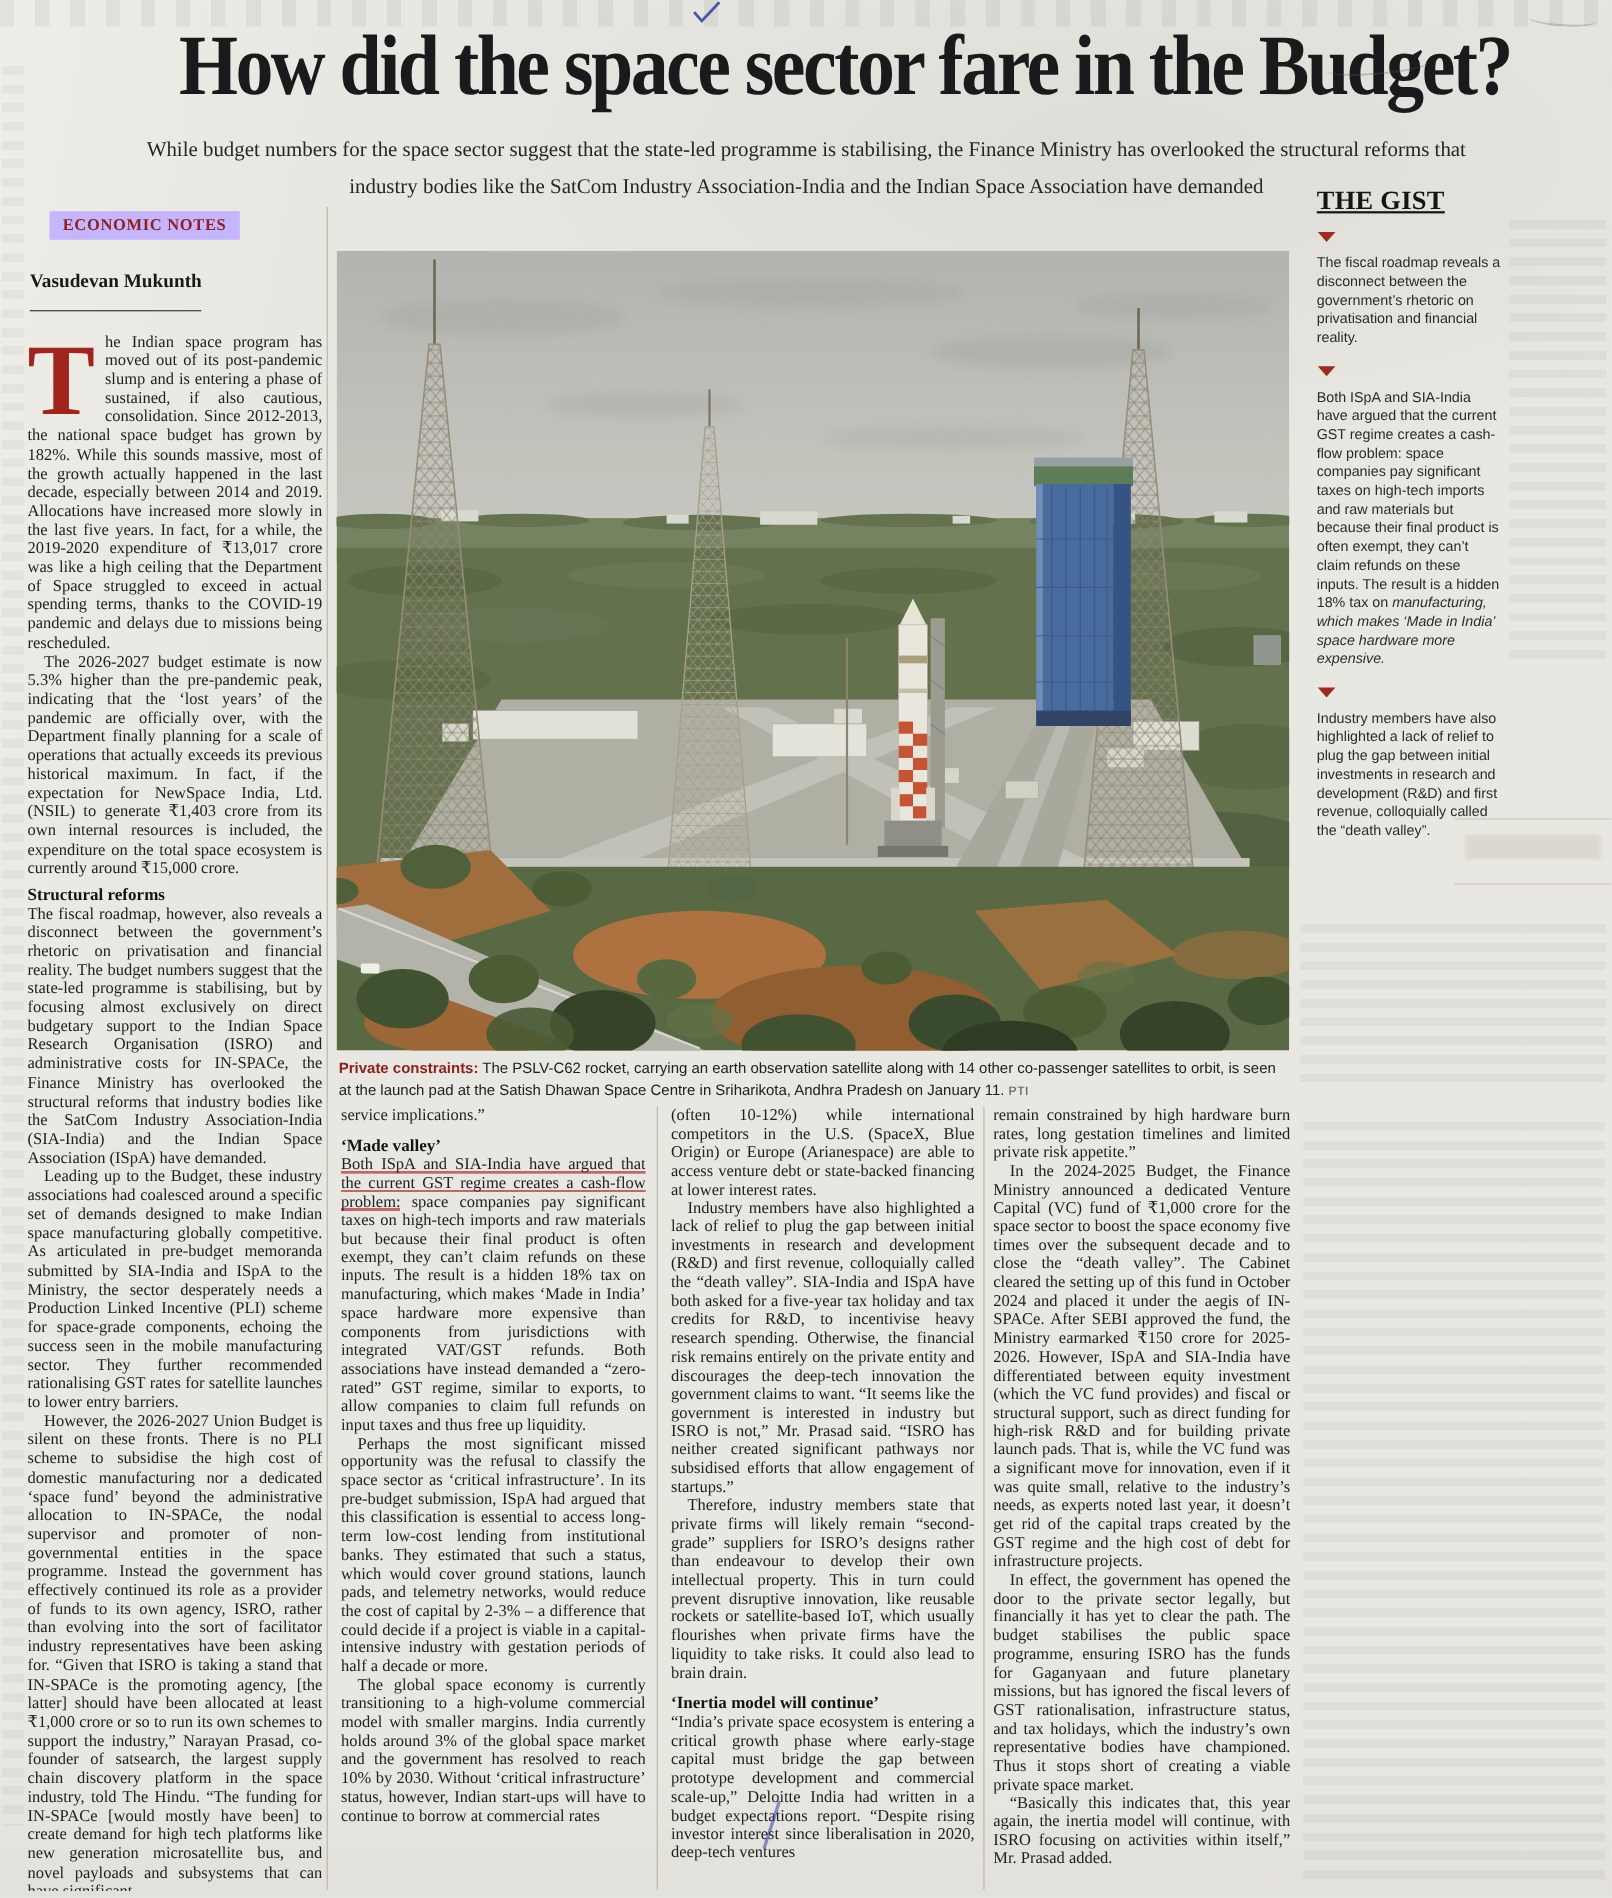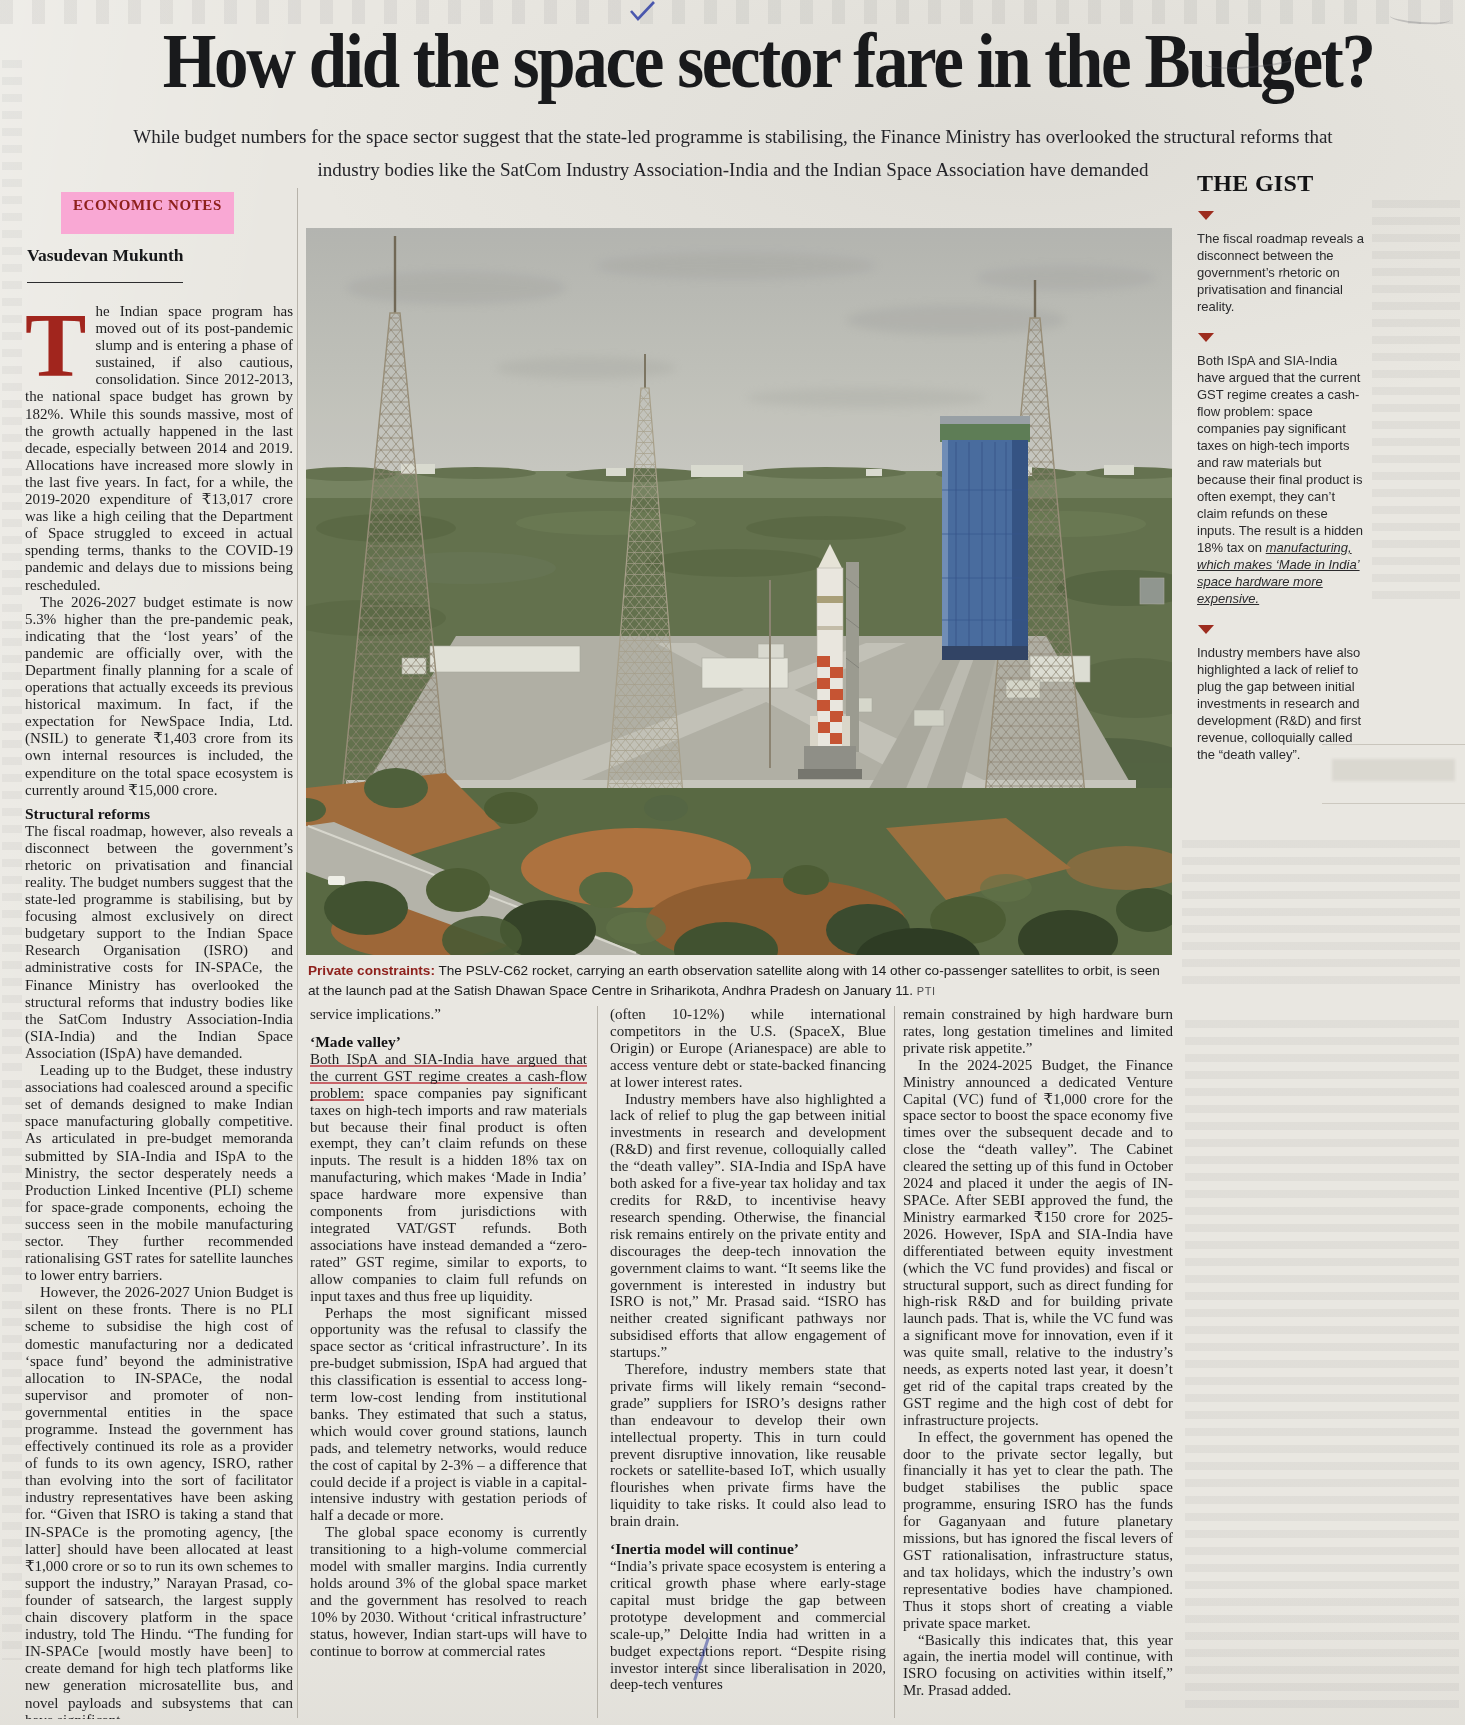--- a/index.html
+++ b/index.html
@@ -14,22 +14,22 @@
   .abs{position:absolute;}
   
   #headline{top:16px;left:0;width:1465px;text-align:center;padding-left:36px;}
   #headline span{display:inline-block;white-space:nowrap;font-weight:700;font-size:75px;
        letter-spacing:-2.5px;color:#191a1c;transform:scale(.92,1.04);transform-origin:center top;}
   #subhead{top:120px;left:118px;width:1230px;text-align:center;font-size:19px;line-height:33px;
        color:#25252a;}
   #subhead span{text-decoration-thickness:1px;
        text-decoration-color:#4c4c4c;text-underline-offset:6px;}
   
-  #kicker{top:192px;left:45px;background:#f9a8d4;color:#8e211c;font-weight:700;
-       font-size:15px;letter-spacing:.6px;padding:5px 12px 20px;margin-left:16px;}
+  #kicker{top:192px;left:45px;background:#c4b5fd;color:#8e211c;font-weight:700;
+       font-size:15px;letter-spacing:.6px;padding:5px 12px 4px;}
   #byline{top:245px;left:27px;font-weight:700;font-size:17.5px;color:#17181a;
        border-bottom:1.5px solid #2c2c2e;padding-bottom:16px;}
   
   .bodycol{font-size:15px;line-height:16.9px;text-align:justify;overflow:hidden;}
   .bodycol p{margin:0;}
   .bodycol p.indent{text-indent:15px;}
   .bodycol h3{margin:6px 0 0 0;font-size:15.5px;line-height:18px;color:#141416;}
   #col1{top:303px;left:25px;width:268px;height:1416px;line-height:17.1px;}
   #colA{top:1006px;left:310px;width:277px;height:712px;}
   #colB{top:1006px;left:610px;width:276px;height:712px;}
@@ -45,25 +45,25 @@
   #vr3{left:894px;top:1006px;height:712px;}
   
   #photo{top:228px;left:306px;width:866px;height:727px;}
   #caption{top:961px;left:308px;width:862px;font-family:"Liberation Sans","DejaVu Sans",sans-serif;
        font-size:13.6px;line-height:19.5px;color:#202022;text-align:left;}
   #caption .lead{font-weight:700;color:#8e211c;}
   #caption .credit{font-size:11px;letter-spacing:.5px;color:#4e4e50;}
   
   #gist{top:170px;left:1197px;width:167px;font-family:"Liberation Sans","DejaVu Sans",sans-serif;}
   #gist h2{margin:0 0 14px 0;font-family:"Liberation Serif","DejaVu Serif",serif;
-       font-size:24px;letter-spacing:.3px;color:#141416;}
+       font-size:24px;letter-spacing:.3px;color:#141416;text-decoration:underline;}
   .gist-item{font-size:13px;line-height:17px;color:#2b2b2d;margin-bottom:18px;}
   .gist-bullet{width:0;height:0;border-left:8px solid transparent;border-right:8px solid transparent;
        border-top:9px solid #9d2c1e;margin:0 0 10px 1px;}
-  .gist-item .it{font-style:italic;text-decoration:underline;}
+  .gist-item .it{font-style:italic;}
   
   .ghost{pointer-events:none;filter:blur(.7px);}
   .ghost.h{background:repeating-linear-gradient(180deg, rgba(70,70,78,.055) 0 8px, rgba(0,0,0,0) 8px 17px);}
   .ghost.v{background:repeating-linear-gradient(90deg, rgba(66,66,74,.07) 0 13px, rgba(0,0,0,0) 13px 32px);}
   #ghost-box{left:1322px;top:744px;width:143px;height:58px;border-top:1px solid #c9c5bc;
        border-bottom:1px solid #ccc8bf;}
   #ghost-box div{margin:14px 10px;height:22px;background:rgba(125,115,100,.13);filter:blur(1.5px);}
   .pencil{border-bottom:2px solid rgba(95,95,100,.28);border-radius:50%;}
   #pen-stroke{left:700px;top:1636px;width:3px;height:46px;background:rgba(52,66,158,.55);
        transform:rotate(18deg);border-radius:2px;}

